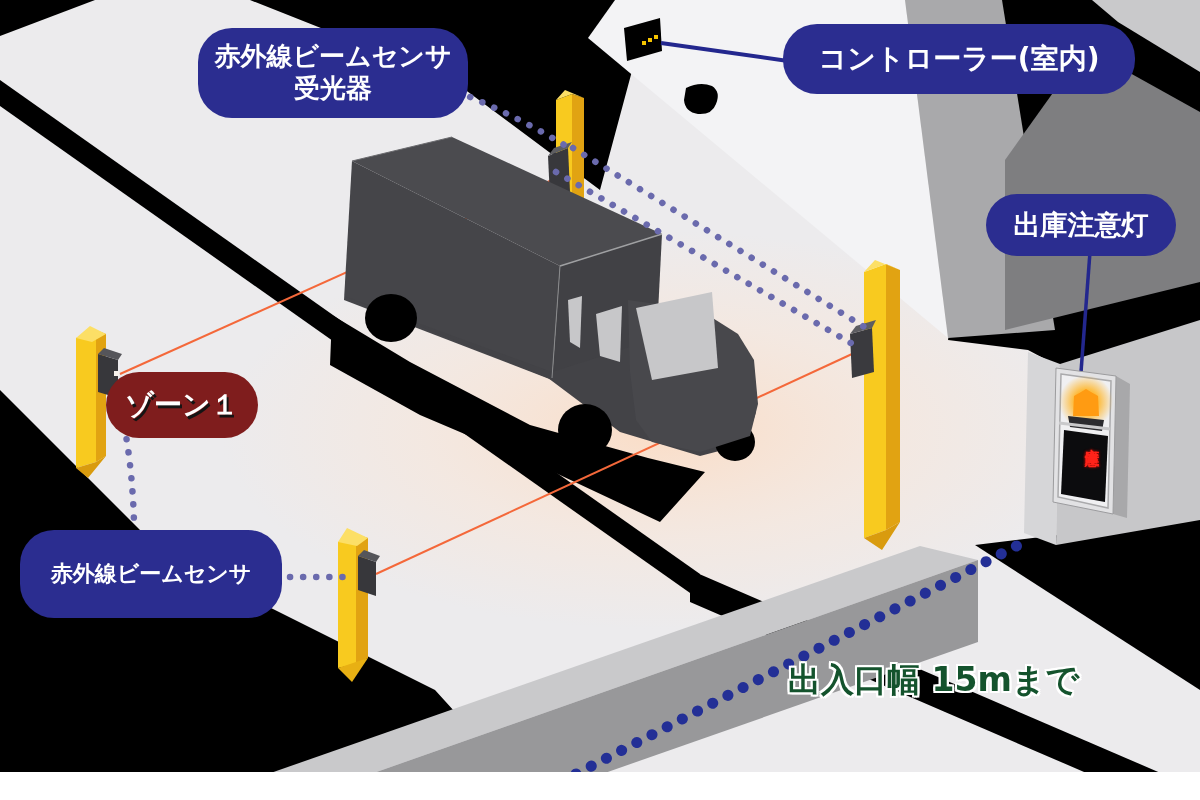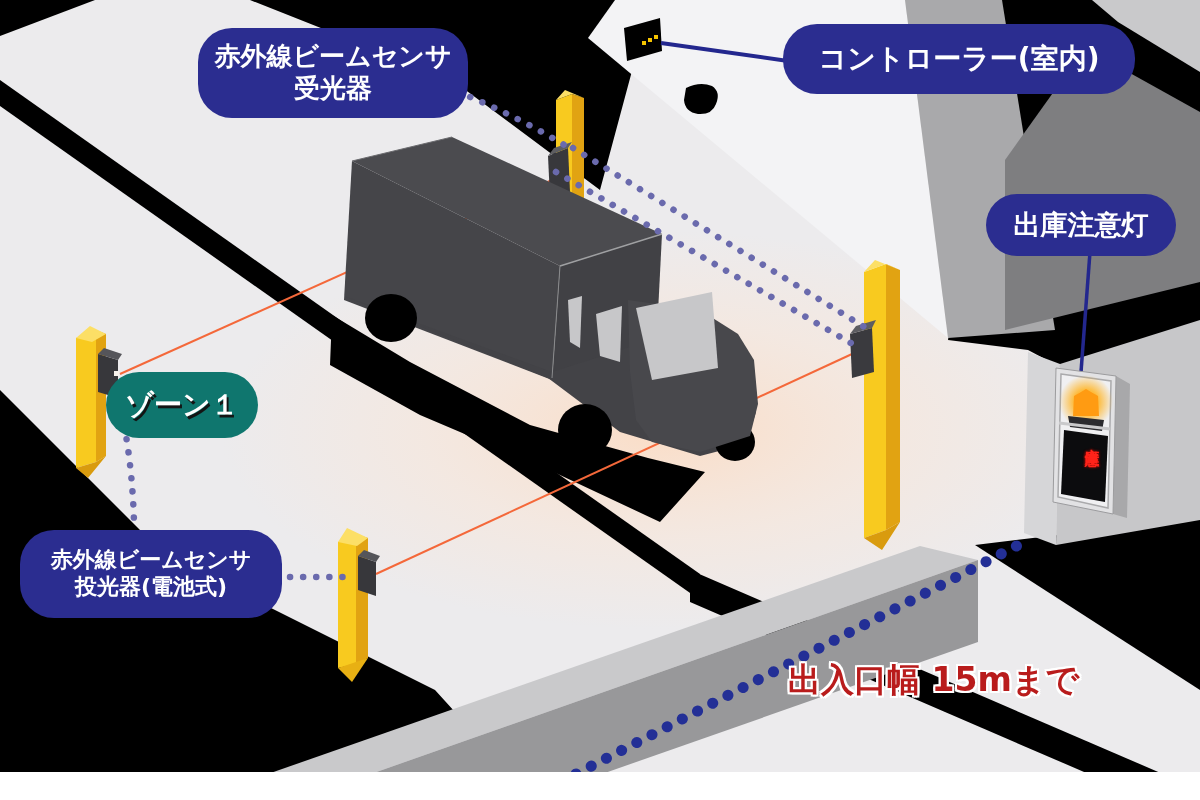--- a/index.html
+++ b/index.html
@@ -2,28 +2,28 @@
 <html><head>
 <meta charset="utf-8">
 <style>
   html,body{margin:0;padding:0;background:#ffffff;}
   .scene{position:relative;width:1200px;height:772px;overflow:hidden;background:#ecebed;
          font-family:"DejaVu Sans","Liberation Sans",sans-serif;}
   .scene svg{position:absolute;left:0;top:0;}
   .lbl{position:absolute;display:flex;flex-direction:column;align-items:center;justify-content:center;
        text-align:center;font-weight:bold;color:#fff;line-height:1.22;z-index:30;}
   .lbl-navy{background:#2b2d90;border-radius:34px;}
-  .lbl-orange{background:#0f766e;border-radius:34px;text-shadow:2px 3px 0 #141414;}
+  .lbl-orange{background:#7f1d1d;border-radius:34px;text-shadow:2px 3px 0 #141414;}
   #lbl-receiver{left:198px;top:28px;width:270px;height:90px;font-size:26px;}
   #lbl-controller{left:783px;top:24px;width:352px;height:70px;font-size:28px;}
   #lbl-warning{left:986px;top:194px;width:190px;height:62px;font-size:27px;}
   #lbl-transmitter{left:20px;top:530px;width:262px;height:88px;font-size:22px;}
   #lbl-zone1{left:106px;top:372px;width:152px;height:66px;font-size:28px;}
   #lbl-zone2{left:440px;top:550px;width:154px;height:64px;font-size:28px;}
-  #entrance-text{position:absolute;left:788px;top:658px;font-size:33px;font-weight:800;color:#b91c1c;
+  #entrance-text{position:absolute;left:788px;top:658px;font-size:33px;font-weight:800;color:#14532d;
        z-index:30;white-space:nowrap;
        text-shadow:-2px -2px 0 #fff,2px -2px 0 #fff,-2px 2px 0 #fff,2px 2px 0 #fff,
                    0 -2px 0 #fff,0 2px 0 #fff,-2px 0 0 #fff,2px 0 0 #fff;}
   #sign-text{position:absolute;left:1069px;top:437px;width:32px;height:62px;z-index:25;
        writing-mode:vertical-rl;text-orientation:upright;font-size:14.5px;font-weight:bold;
        color:#ff231a;letter-spacing:1px;text-shadow:0 0 3px #c41008;}
 </style>
 </head>
 <body>
 
@@ -184,21 +184,20 @@
 <div class="lbl lbl-navy" id="lbl-controller">
   <span>コントローラー(室内)</span>
 </div>
 
 <div class="lbl lbl-navy" id="lbl-warning">
   <span>出庫注意灯</span>
 </div>
 
 <div class="lbl lbl-navy" id="lbl-transmitter">
   <span>赤外線ビームセンサ</span>
-  <span>投光器(電池式)</span>
 </div>
 
 <div class="lbl lbl-orange" id="lbl-zone1">
   <span>ゾーン１</span>
 </div>
 
 
 <div id="entrance-text">出入口幅 15mまで</div>
 
 <div id="sign-text">出庫注意</div>

